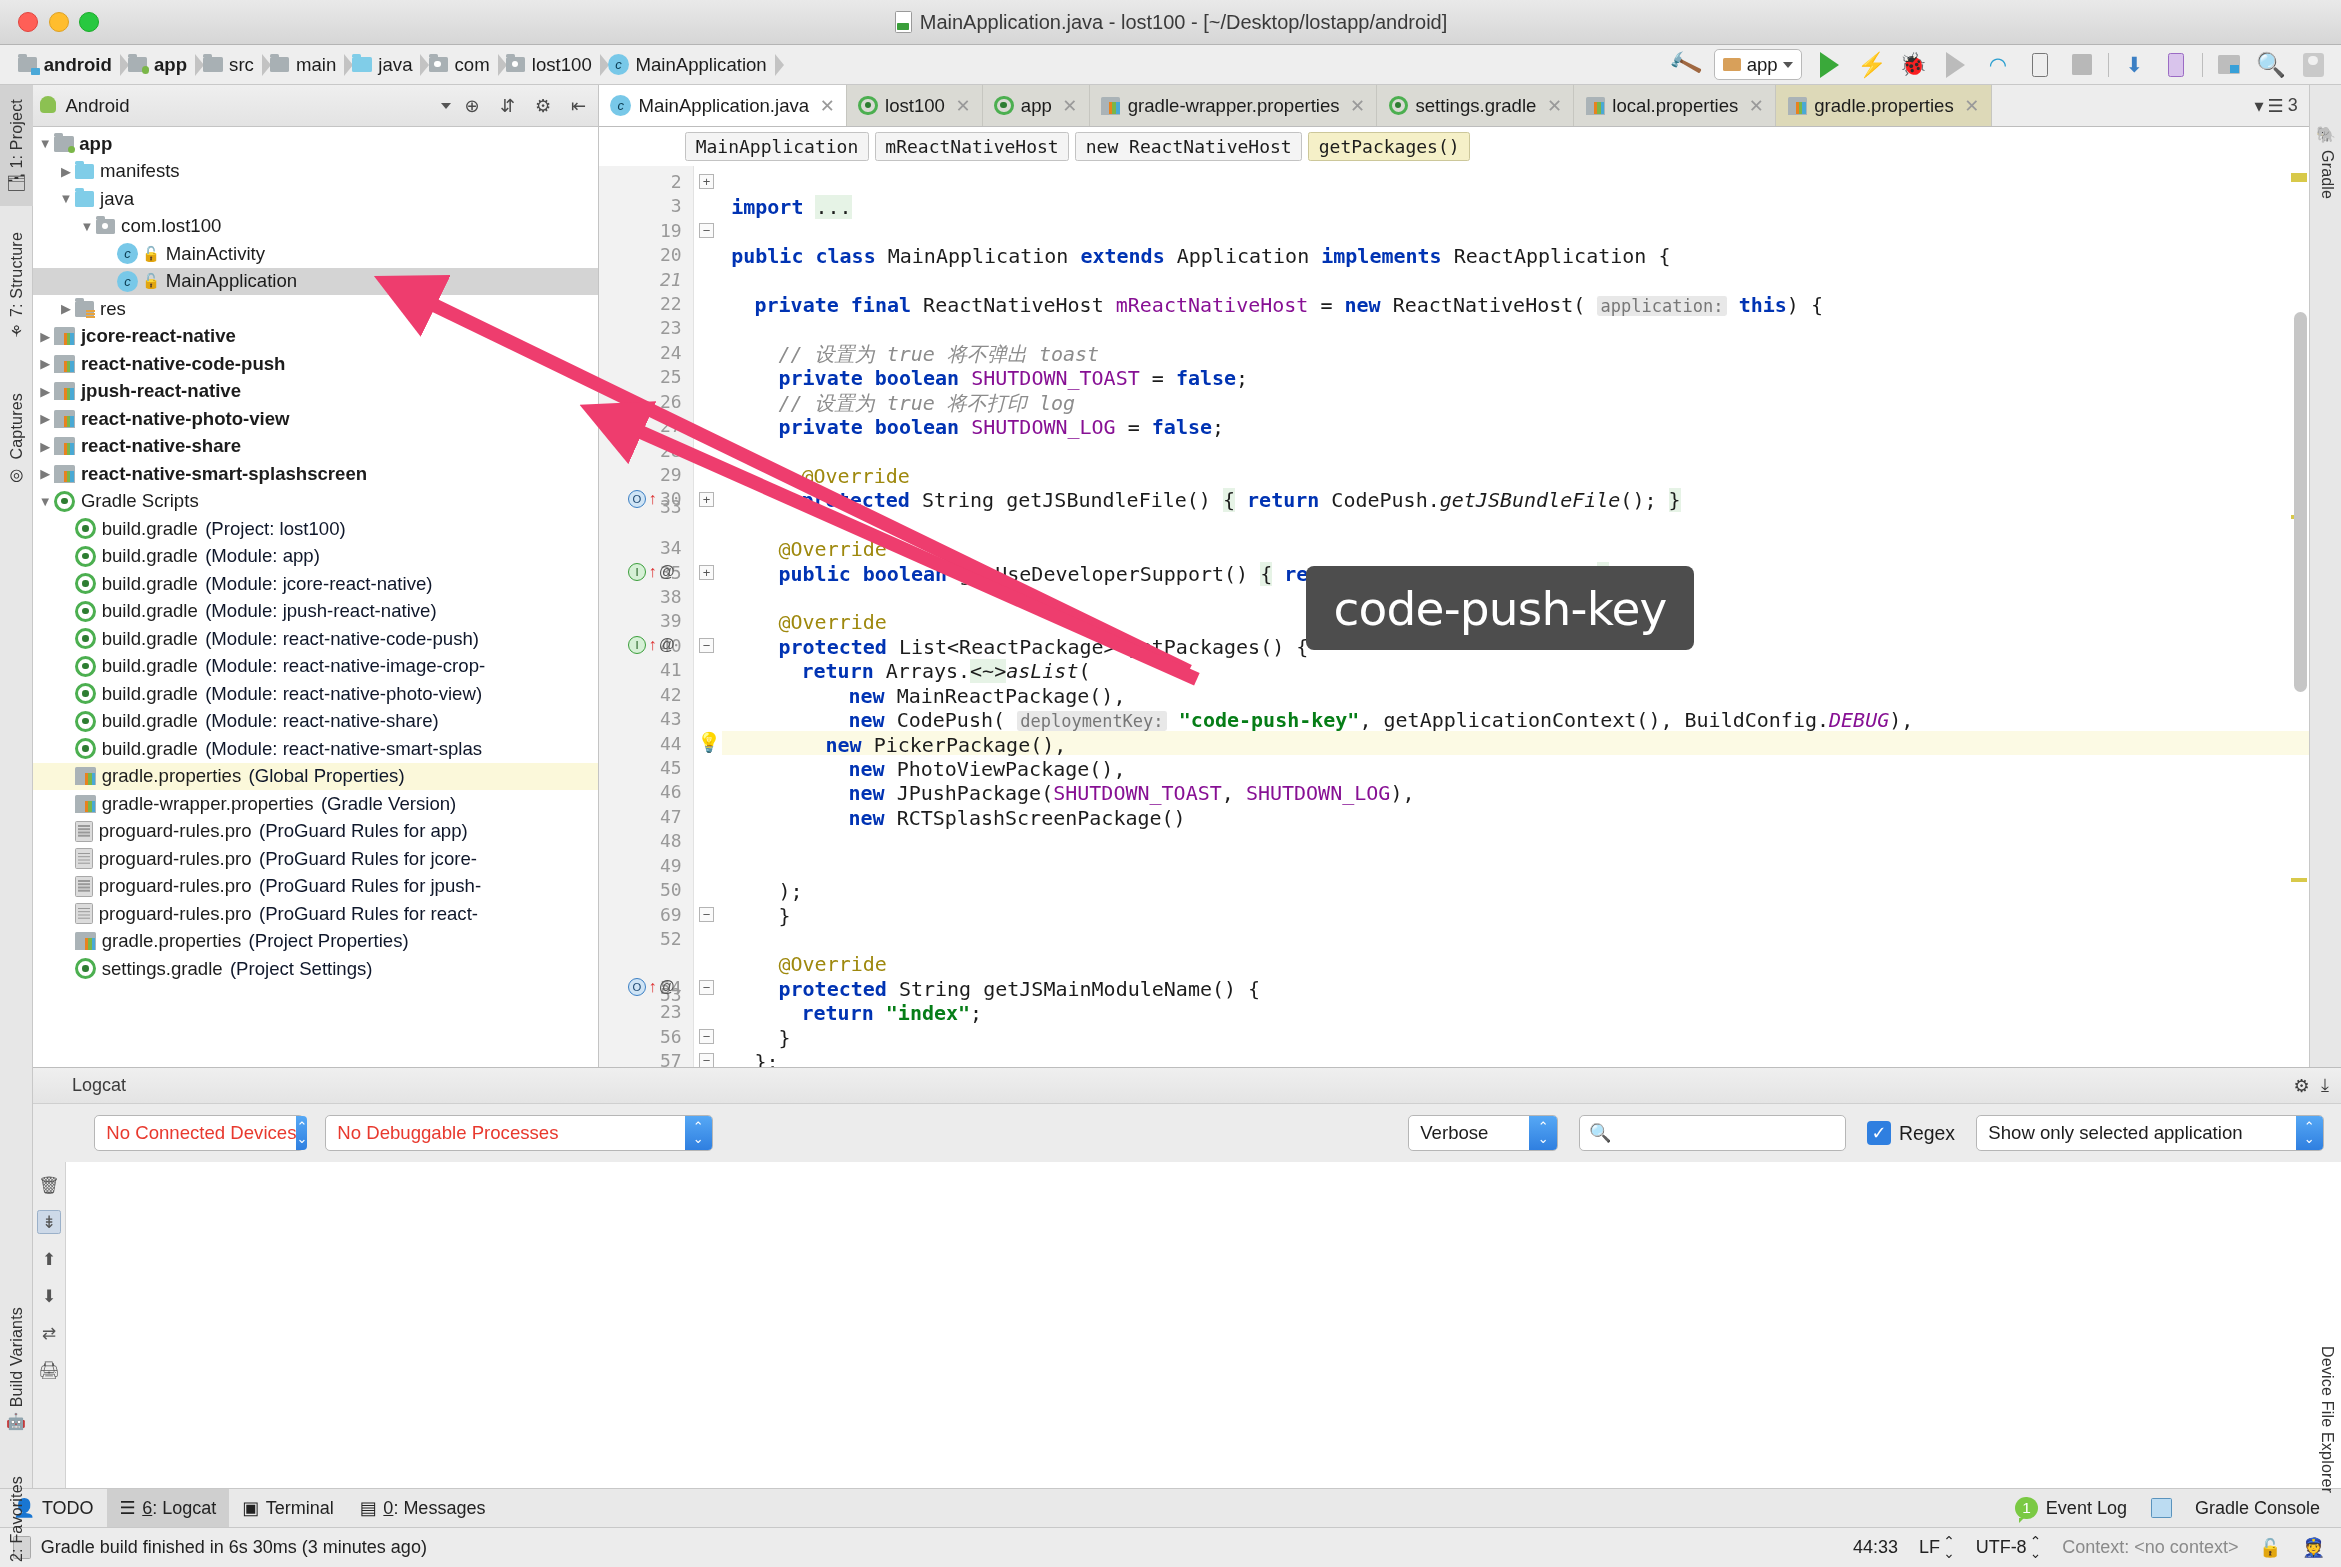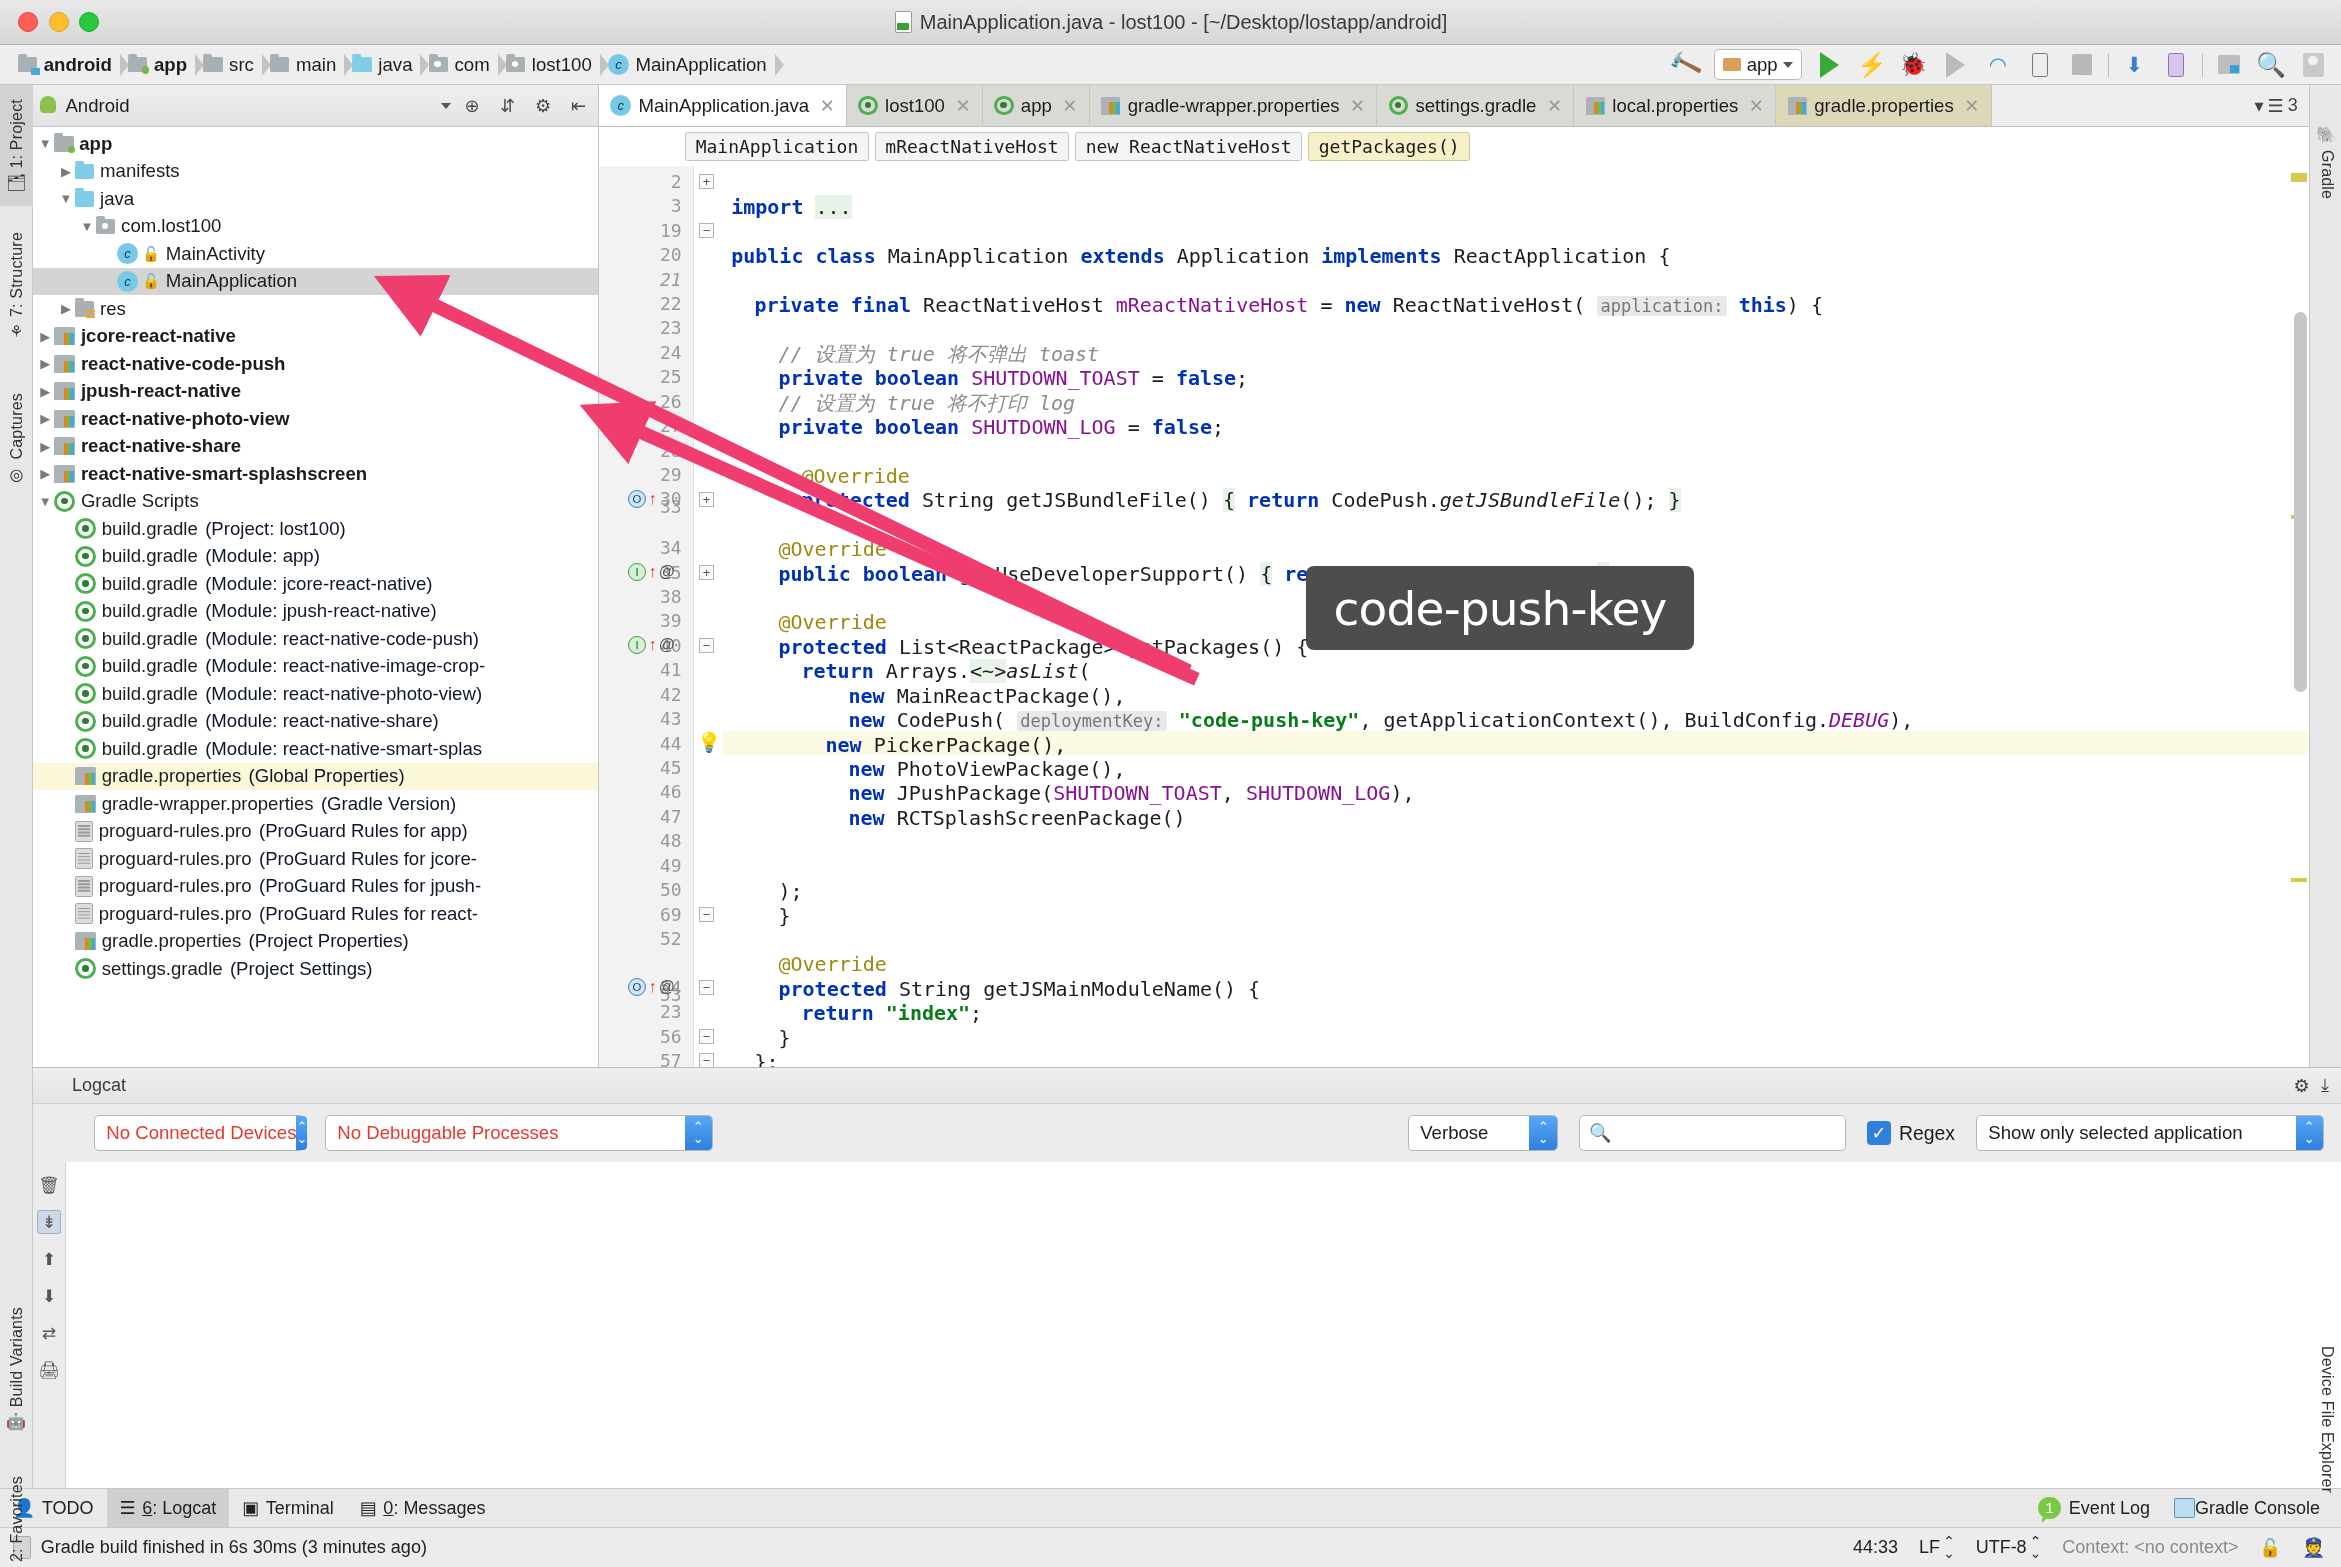--- a/index.html
+++ b/index.html
@@ -806,21 +806,21 @@
     </div>
     <div class="twbtn">
       <span>▤</span>
       <span><u>0</u><span>: Messages</span></span>
     </div>
     <div class="tw-right">
       <div class="twbtn" style="padding:0;gap:8px;">
         <span class="badge">1</span>
         <span>Event Log</span>
       </div>
-      <div class="twbtn" style="padding:6px;gap:0;">
+      <div class="twbtn" style="padding:6px;gap:23px;">
         <span class="gc-ico"></span>
         <span>Gradle Console</span>
       </div>
     </div>
   </div>
 
   <div class="statusbar">
     <span class="mem-ico"></span>
     <span>Gradle build finished in 6s 30ms (3 minutes ago)</span>
     <span class="sb-right">

